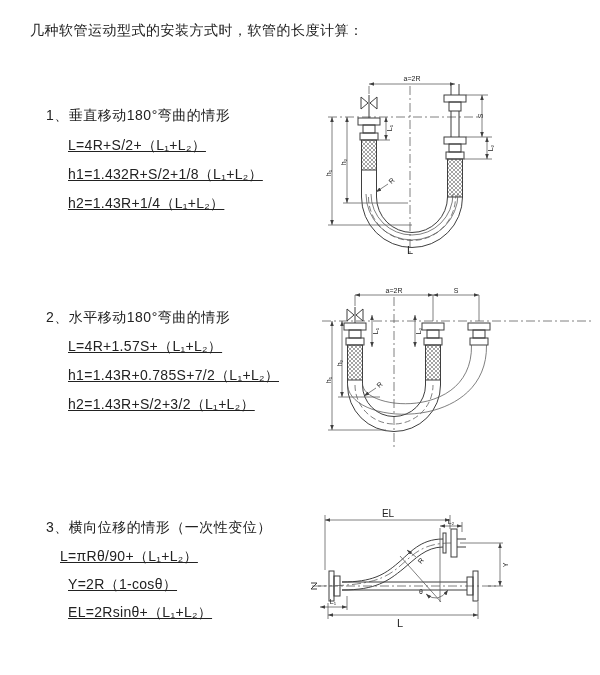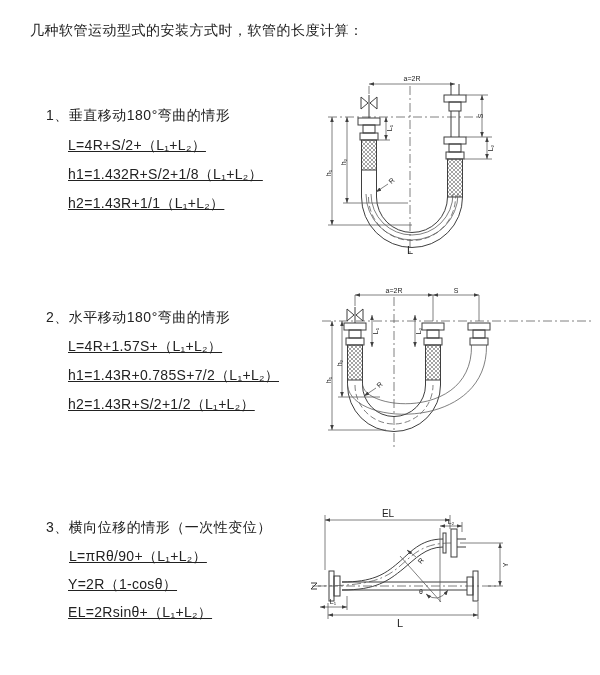--- a/index.html
+++ b/index.html
@@ -24,29 +24,29 @@
   .dimmid{font-size:10px;}
 </style>
 </head>
 <body>
 
 <div class="title">几种软管运动型式的安装方式时，软管的长度计算：</div>
 
 <div class="sec-heading" style="left:46px;top:107px">1、垂直移动180°弯曲的情形</div>
 <div class="formula" style="left:68px;top:137px">L=4R+S/2+（L₁+L₂）</div>
 <div class="formula" style="left:68px;top:166px">h1=1.432R+S/2+1/8（L₁+L₂）</div>
-<div class="formula" style="left:68px;top:195px">h2=1.43R+1/1（L₁+L₂）</div>
+<div class="formula" style="left:68px;top:195px">h2=1.43R+1/4（L₁+L₂）</div>
 
 <div class="sec-heading" style="left:46px;top:309px">2、水平移动180°弯曲的情形</div>
 <div class="formula" style="left:68px;top:338px">L=4R+1.57S+（L₁+L₂）</div>
 <div class="formula" style="left:68px;top:367px">h1=1.43R+0.785S+7/2（L₁+L₂）</div>
-<div class="formula" style="left:68px;top:396px">h2=1.43R+S/2+1/2（L₁+L₂）</div>
+<div class="formula" style="left:68px;top:396px">h2=1.43R+S/2+3/2（L₁+L₂）</div>
 
 <div class="sec-heading" style="left:46px;top:519px">3、横向位移的情形（一次性变位）</div>
-<div class="formula" style="left:69px;top:548px">L=πRθ/90+（L₁+L₂）</div>
+<div class="formula" style="left:60px;top:548px">L=πRθ/90+（L₁+L₂）</div>
 <div class="formula" style="left:68px;top:576px">Y=2R（1-cosθ）</div>
 <div class="formula" style="left:68px;top:604px">EL=2Rsinθ+（L₁+L₂）</div>
 
 <svg class="diagram" style="left:310px;top:70px" width="290" height="190" viewBox="0 0 290 190">
   <defs>
     <pattern id="p1" width="4" height="4" patternUnits="userSpaceOnUse">
       <path d="M0 4 L4 0 M0 0 L4 4" stroke="#666" stroke-width=".6"></path>
     </pattern>
     <marker id="m1" markerWidth="8" markerHeight="6" refX="7" refY="2.5" orient="auto-start-reverse">
       <path d="M0,0 L7,2.5 L0,5 Z" fill="#3f3f3f"></path>

